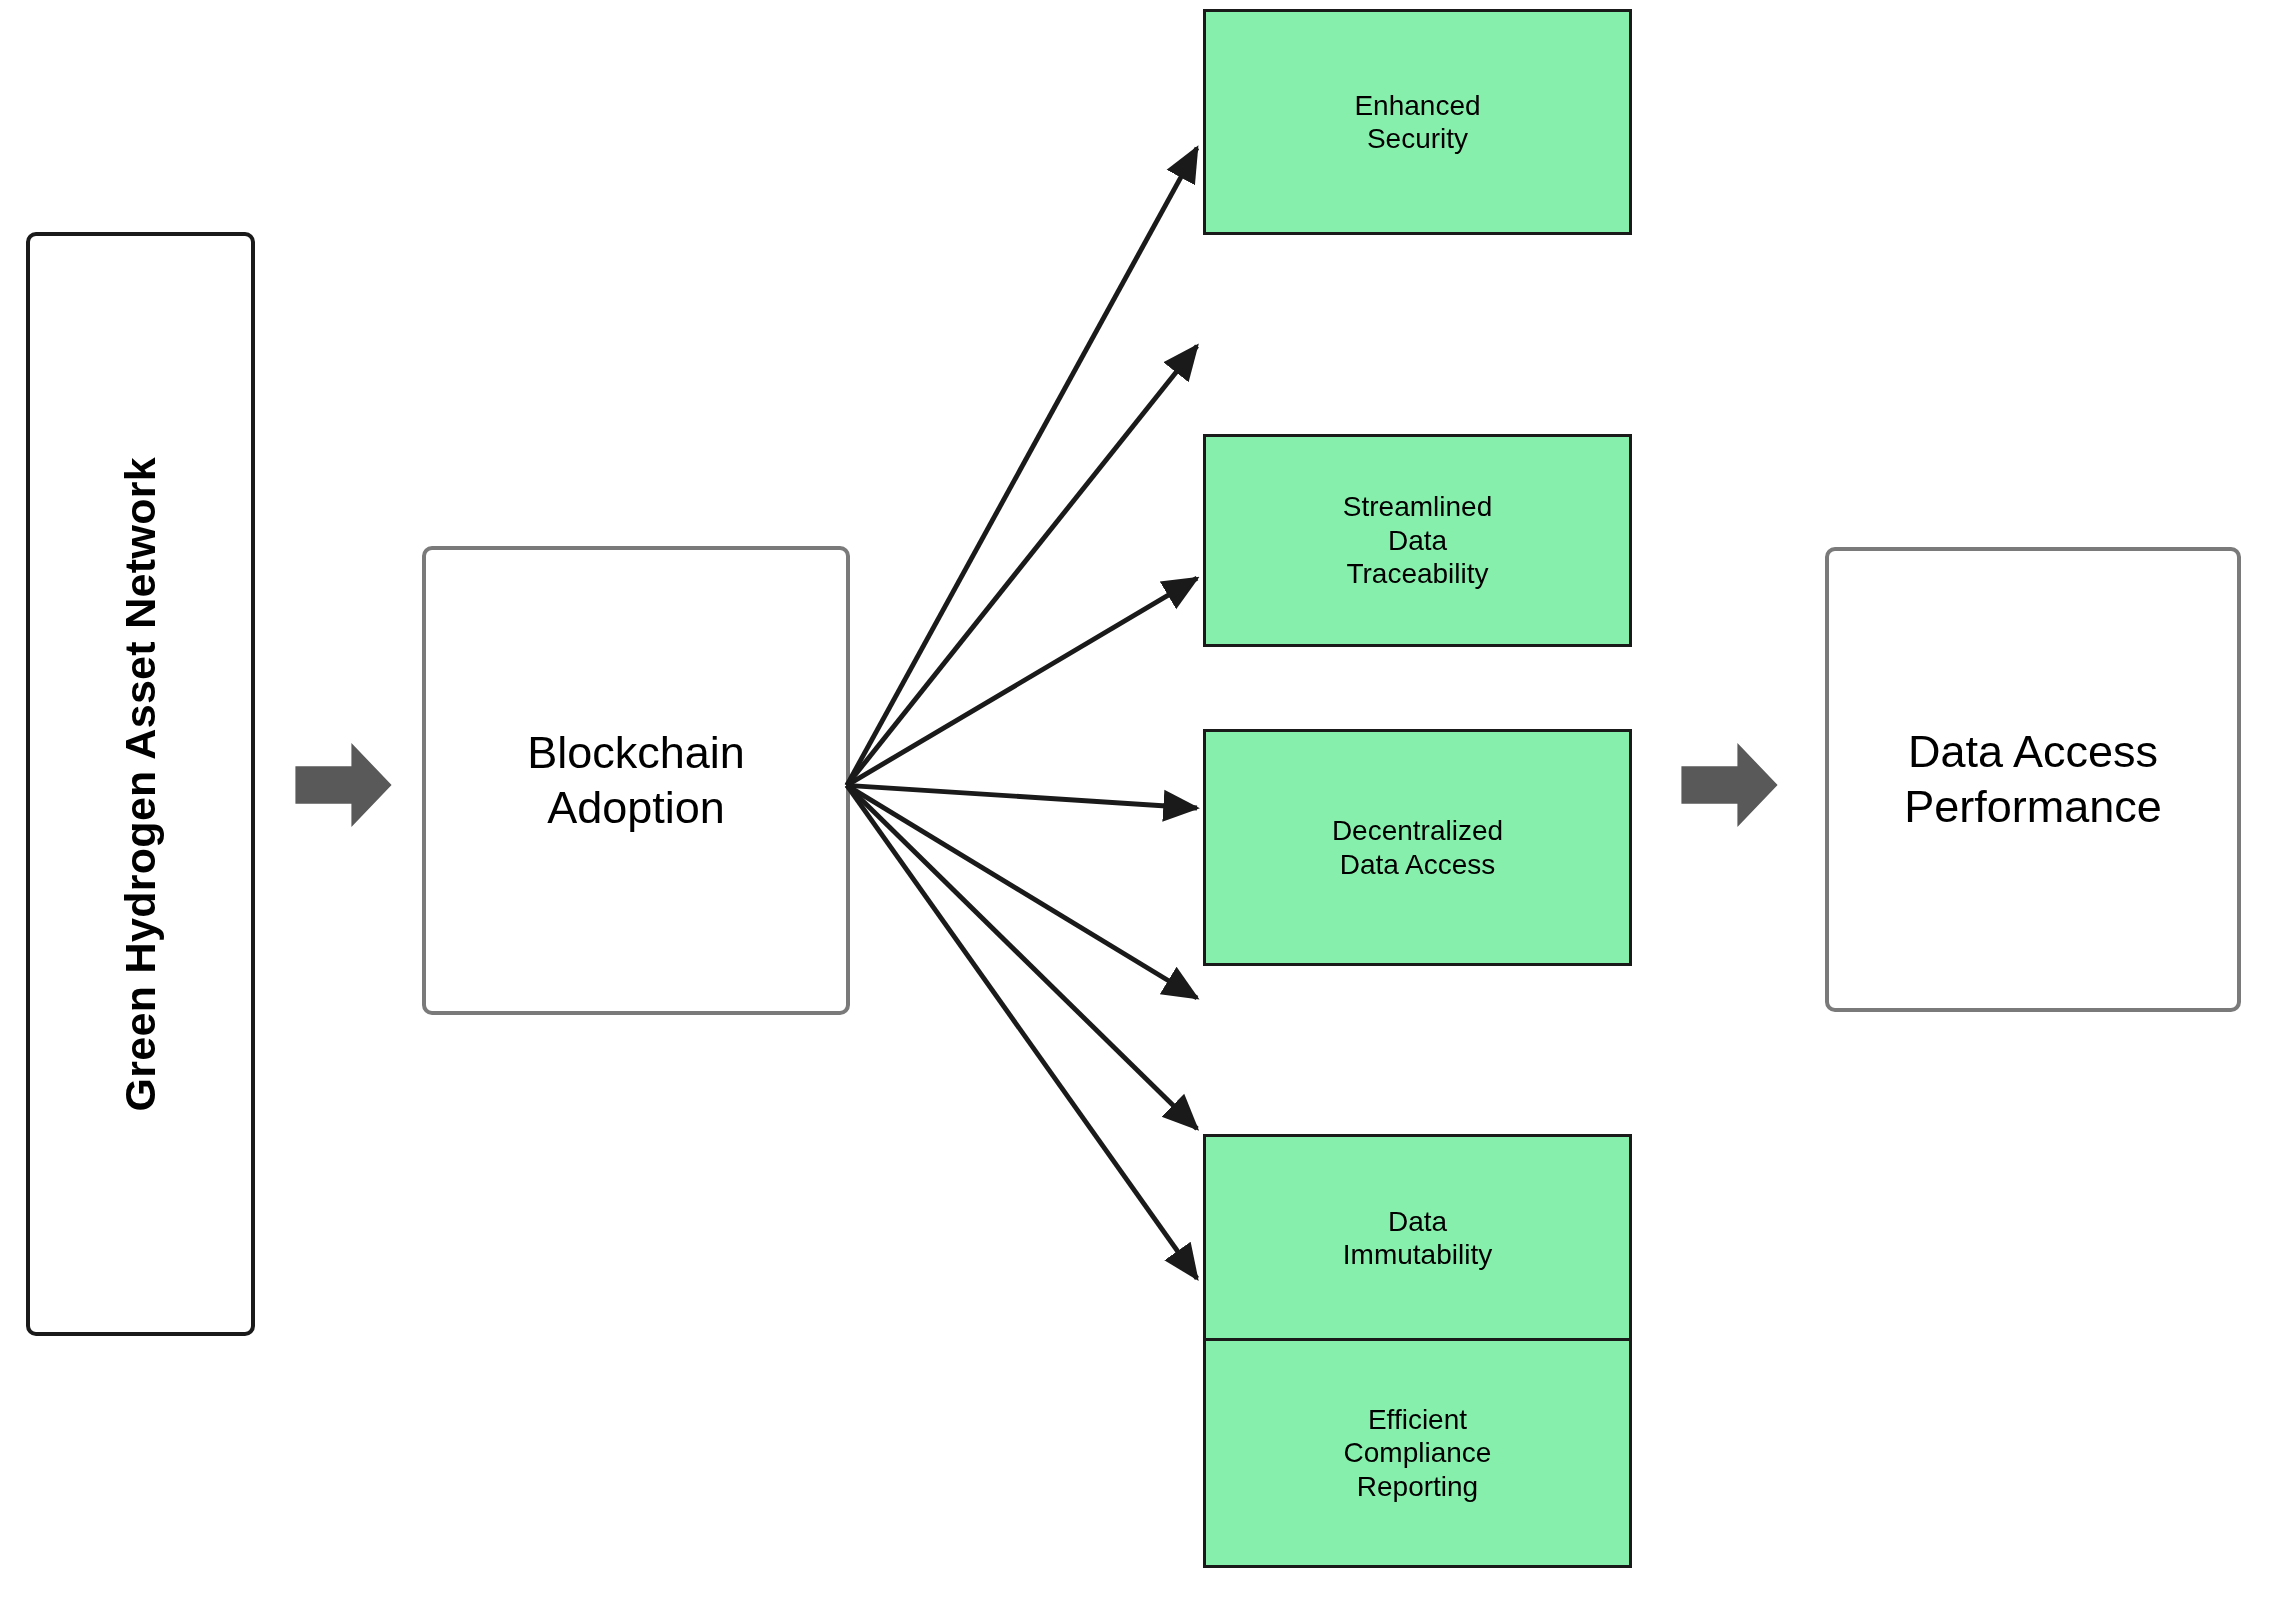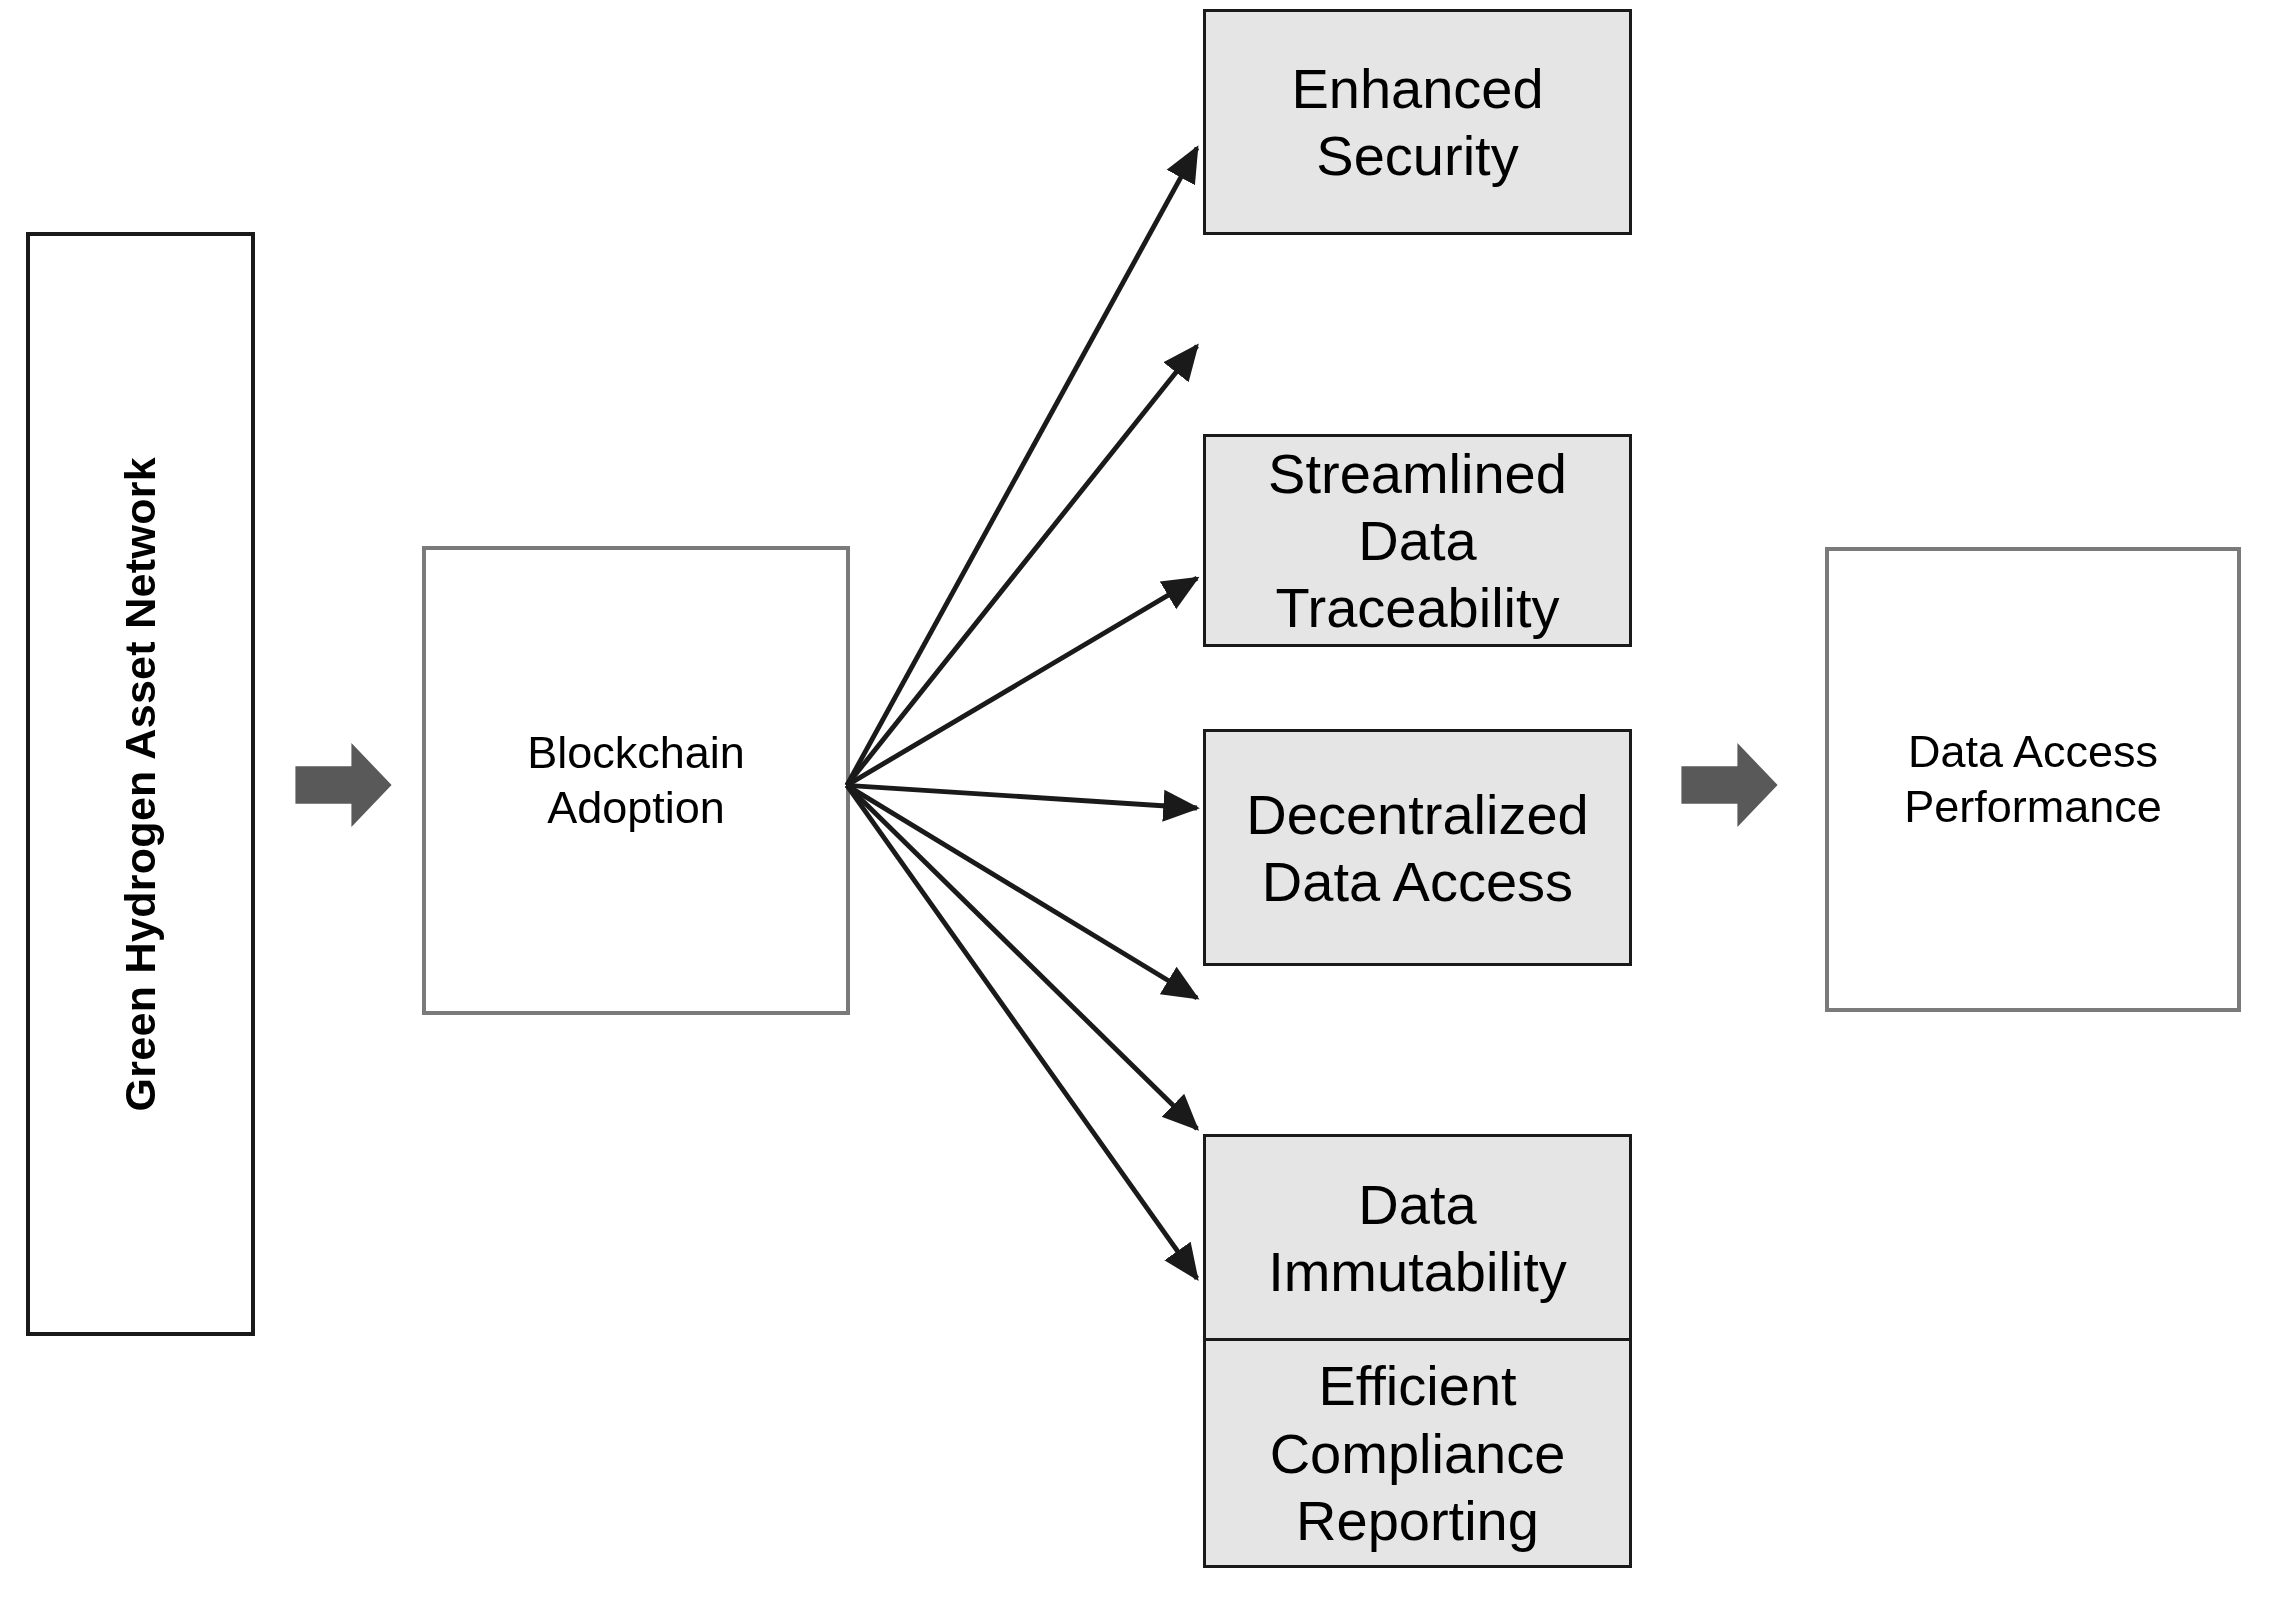--- a/index.html
+++ b/index.html
@@ -21,20 +21,21 @@
     position: absolute;
     box-sizing: border-box;
     background: #ffffff;
     display: flex;
     align-items: center;
     justify-content: center;
     text-align: center;
     color: #000000;
     line-height: 1.22;
     white-space: pre-line;
+    border-radius: 10px;
   }
 
   
   #source-box {
     left: 26px;
     top: 232px;
     width: 229px;
     height: 1104px;
     border: 4.3px solid #1a1a1a;
   }
@@ -73,28 +74,28 @@
     left: 1203px;
     top: 9.2px;
     width: 429px;
     height: 1599px;
   }
   .benefit-box {
     position: absolute;
     left: 0;
     width: 429px;
     box-sizing: border-box;
-    background: #e5e5e5;
+    background: #86efac;
     border: 3.7px solid #1a1a1a;
     display: flex;
     align-items: center;
     justify-content: center;
     text-align: center;
     color: #000000;
-    font-size: 56px;
+    font-size: 28px;
     line-height: 1.20;
     white-space: pre-line;
   }
 
   
   .block-arrow {
     position: absolute;
     width: 97px;
     height: 84px;
   }

